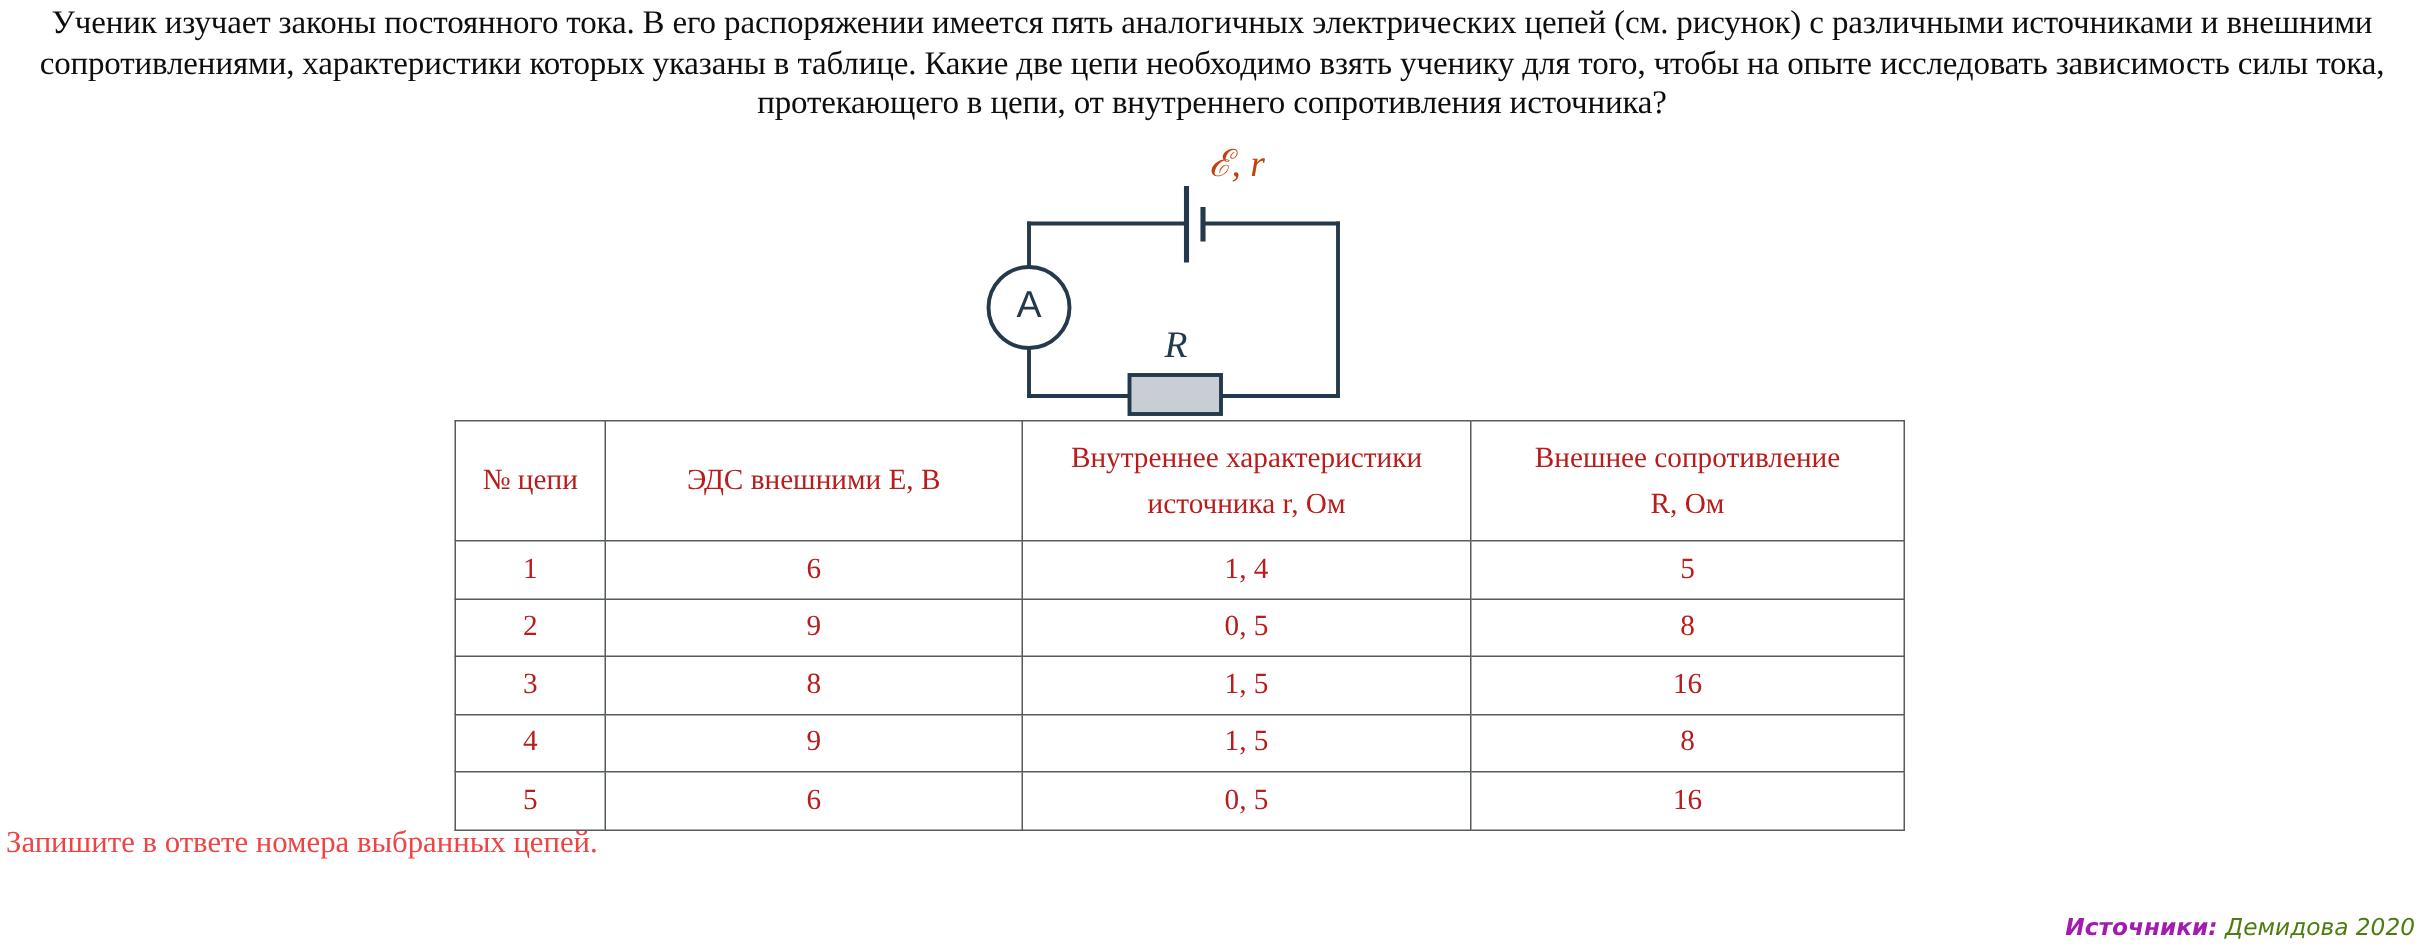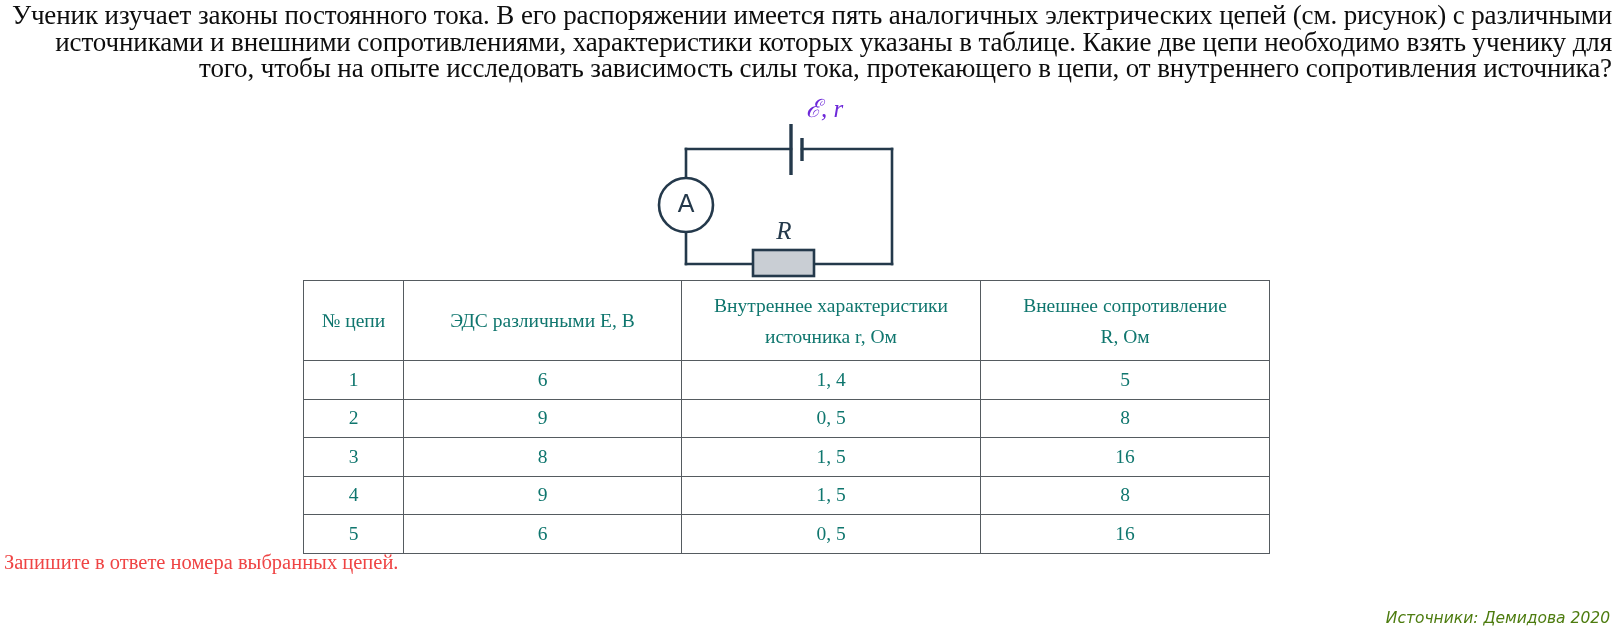--- a/index.html
+++ b/index.html
@@ -15,23 +15,23 @@
     font-family: "Liberation Serif", "DejaVu Serif", serif;
     color: #000000;
   }
 
   
   #statement {
     position: absolute;
     left: 4px;
     top: 2px;
     width: 1608px;
-    font-size: 27px;
+    font-size: 22px;
     line-height: 26.5px;
-    text-align: right;
+    text-align: center;
     letter-spacing: -0.1px;
     color: #0d0d0d;
   }
 
   
   #figure {
     position: absolute;
     left: 620px;
     top: 92px;
     width: 340px;
@@ -41,21 +41,21 @@
 
   
   #param-table {
     position: absolute;
     left: 303px;
     top: 280px;
     width: 966px;
     border-collapse: collapse;
     table-layout: fixed;
     font-size: 19.5px;
-    color: #0f766e;
+    color: #b91c1c;
   }
   #param-table col.c1 { width: 100px; }
   #param-table col.c2 { width: 278px; }
   #param-table col.c3 { width: 299px; }
   #param-table col.c4 { width: 289px; }
 
   #param-table th,
   #param-table td {
     border: 1.3px solid #555b60;
     text-align: center;
@@ -88,21 +88,21 @@
   
   #source-footer {
     position: absolute;
     right: 6px;
     bottom: 5px;
     font-family: "DejaVu Sans", "Liberation Sans", sans-serif;
     font-size: 15.5px;
     font-style: italic;
     white-space: nowrap;
   }
-  #source-footer .src-label { color: #4d7c0f; font-weight: 400; }
+  #source-footer .src-label { color: #a21caf; font-weight: 700; }
   #source-footer .src-value { color: #4d7c0f; }
 </style>
 </head>
 <body>
 
 <div id="statement">Ученик изучает законы постоянного тока. В его распоряжении имеется пять аналогичных электрических цепей (см. рисунок) с различными источниками и внешними сопротивлениями, характеристики которых указаны в таблице. Какие две цепи необходимо взять ученику для того, чтобы на опыте исследовать зависимость силы тока, протекающего в цепи, от внутреннего сопротивления источника?</div>
 
 <div id="figure">
   <svg width="340" height="196" viewBox="0 0 340 196" xmlns="http://www.w3.org/2000/svg">
     <g fill="none" stroke="#24394b" stroke-width="2.6" stroke-linecap="square">
@@ -129,42 +129,42 @@
 
     <g>
       <circle cx="66" cy="113" r="27" fill="#ffffff" stroke="#24394b" stroke-width="2.6"></circle>
     </g>
 
     <g>
       <rect x="133" y="158" width="61" height="26" fill="#c9ced4" stroke="#24394b" stroke-width="2.6"></rect>
     </g>
   </svg>
 
-  <div style="position:absolute; left:186px; top:-2px; font-size:25px; font-style:italic; font-family:'Liberation Serif','DejaVu Serif',serif; color:#6d28d9; white-space:nowrap;">ℰ, r</div>
+  <div style="position:absolute; left:186px; top:-2px; font-size:25px; font-style:italic; font-family:'Liberation Serif','DejaVu Serif',serif; color:#c2410c; white-space:nowrap;">ℰ, r</div>
 
   <div style="position:absolute; left:54px; top:97px; width:24px; text-align:center; font-size:25px; font-family:'Liberation Sans','DejaVu Sans',sans-serif; color:#24394b;">A</div>
 
   <div style="position:absolute; left:152px; top:125px; width:24px; text-align:center; font-size:25px; font-style:italic; font-family:'Liberation Serif','DejaVu Serif',serif; color:#24394b;">R</div>
 </div>
 
 <table id="param-table">
   <colgroup>
     <col class="c1">
       <col class="c2">
       <col class="c3">
       <col class="c4">
   </colgroup>
   <thead>
     <tr>
       <th>
         <span class="hdr-wrap">№ цепи</span>
         <span class="hdr-wrap"></span>
       </th>
       <th>
-        <span class="hdr-wrap">ЭДС различными E, В</span>
+        <span class="hdr-wrap">ЭДС внешними E, В</span>
         <span class="hdr-wrap"></span>
       </th>
       <th>
         <span class="hdr-wrap">Внутреннее характеристики</span>
         <span class="hdr-wrap">источника r, Ом</span>
       </th>
       <th>
         <span class="hdr-wrap">Внешнее сопротивление</span>
         <span class="hdr-wrap">R, Ом</span>
       </th>

